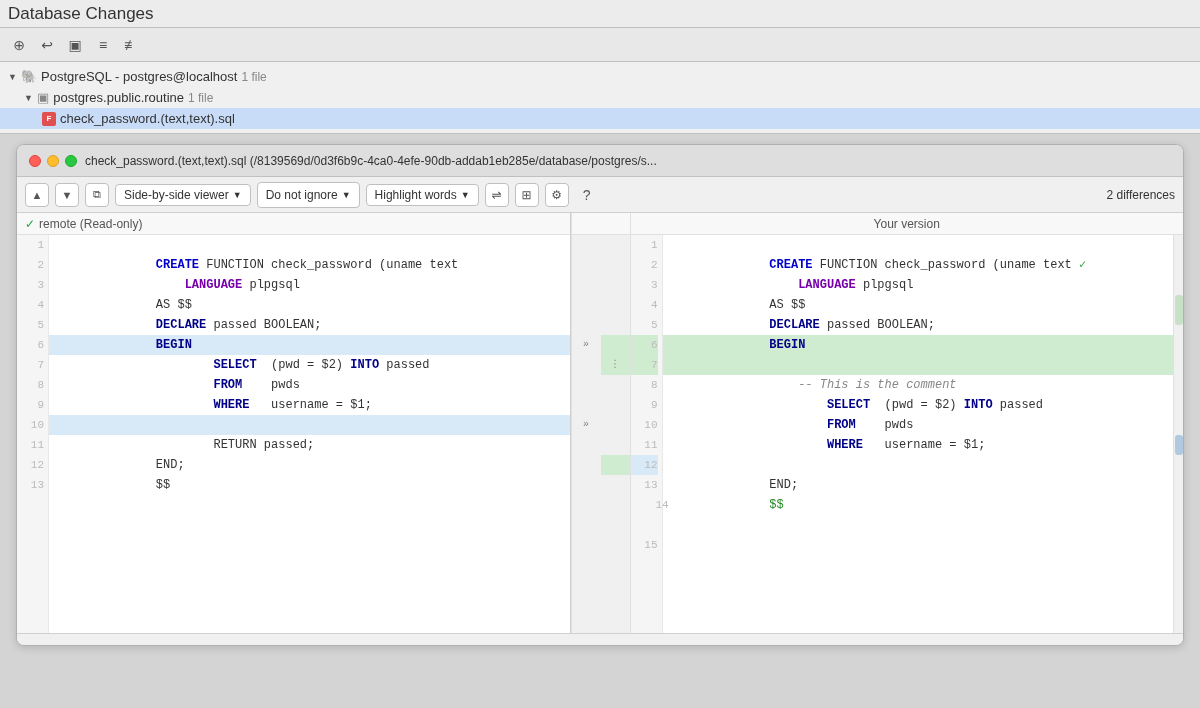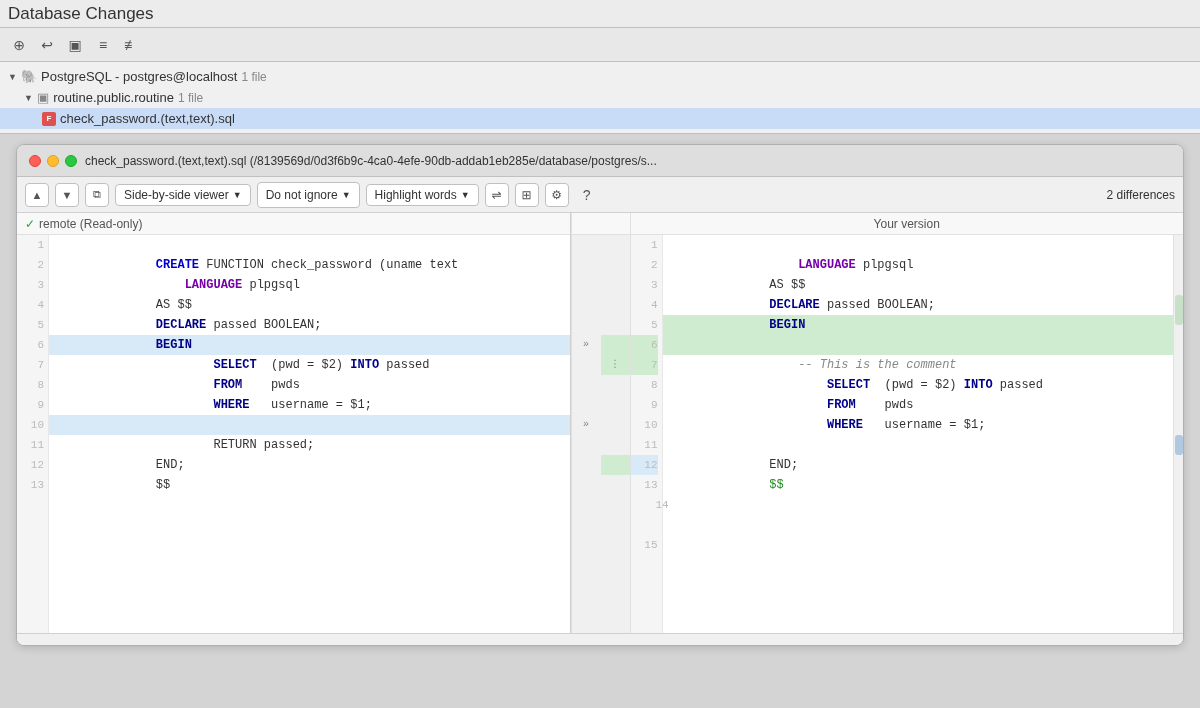--- a/index.html
+++ b/index.html
@@ -33,21 +33,21 @@
     <div style="display:flex;align-items:center;padding:3px 8px;gap:4px;font-size:13px;cursor:pointer;">
       <span style="font-size:9px;color:#555;">▼</span>
       <span style="color:#6464c8;font-size:13px;">🐘</span>
       <span style="color:#333;">PostgreSQL - postgres@localhost</span>
       <span style="color:#888;font-size:12px;">1 file</span>
     </div>
 
     <div style="display:flex;align-items:center;padding:3px 8px 3px 24px;gap:4px;font-size:13px;cursor:pointer;">
       <span style="font-size:9px;color:#555;">▼</span>
       <span style="color:#888;">▣</span>
-      <span style="color:#333;">routine.public.routine</span>
+      <span style="color:#333;">postgres.public.routine</span>
       <span style="color:#888;font-size:12px;">1 file</span>
     </div>
 
     <div style="display:flex;align-items:center;padding:3px 8px 3px 42px;gap:4px;font-size:13px;cursor:pointer;background:#c8dcf8;">
       <span style="background:#e05050;color:white;font-size:8px;font-weight:bold;width:14px;height:14px;border-radius:2px;display:flex;align-items:center;justify-content:center;">F</span>
       <span style="color:#333;">check_password.(text,text).sql</span>
     </div>
   </div>
 
   <div style="background:#f5f5f5;border:1px solid #b0b0b0;border-radius:8px;margin:10px 16px;box-shadow:0 2px 8px rgba(0,0,0,0.15);overflow:hidden;">
@@ -224,20 +224,23 @@
             <div style="height:20px;line-height:20px;">10</div>
             <div style="height:20px;line-height:20px;">11</div>
             <div style="height:20px;line-height:20px;background:#d8eaf8;">12</div>
             <div style="height:20px;line-height:20px;">13</div>
             <div style="height:20px;line-height:20px;padding-left:25px;">14</div>
             <div style="height:20px;line-height:20px;margin-top:20px;">15</div>
           </div>
 
           <div style="flex:1;overflow:hidden;line-height:20px;">
 
+            <div style="height:20px;line-height:20px;padding-left:6px;white-space:pre;">
+              <span style="color:#0000cc;font-weight:bold;">CREATE</span><span style="color:#333;"> FUNCTION </span><span style="color:#333;">check_password (uname text </span><span style="color:#28a745;">✓</span>
+            </div>
 
             <div style="height:20px;line-height:20px;padding-left:6px;white-space:pre;">
               <span style="color:#333;">    </span><span style="color:#7700aa;font-weight:bold;">LANGUAGE</span><span style="color:#333;"> plpgsql</span>
             </div>
 
             <div style="height:20px;line-height:20px;padding-left:6px;white-space:pre;">
               <span style="color:#333;">AS $$</span>
             </div>
 
             <div style="height:20px;line-height:20px;padding-left:6px;white-space:pre;">

